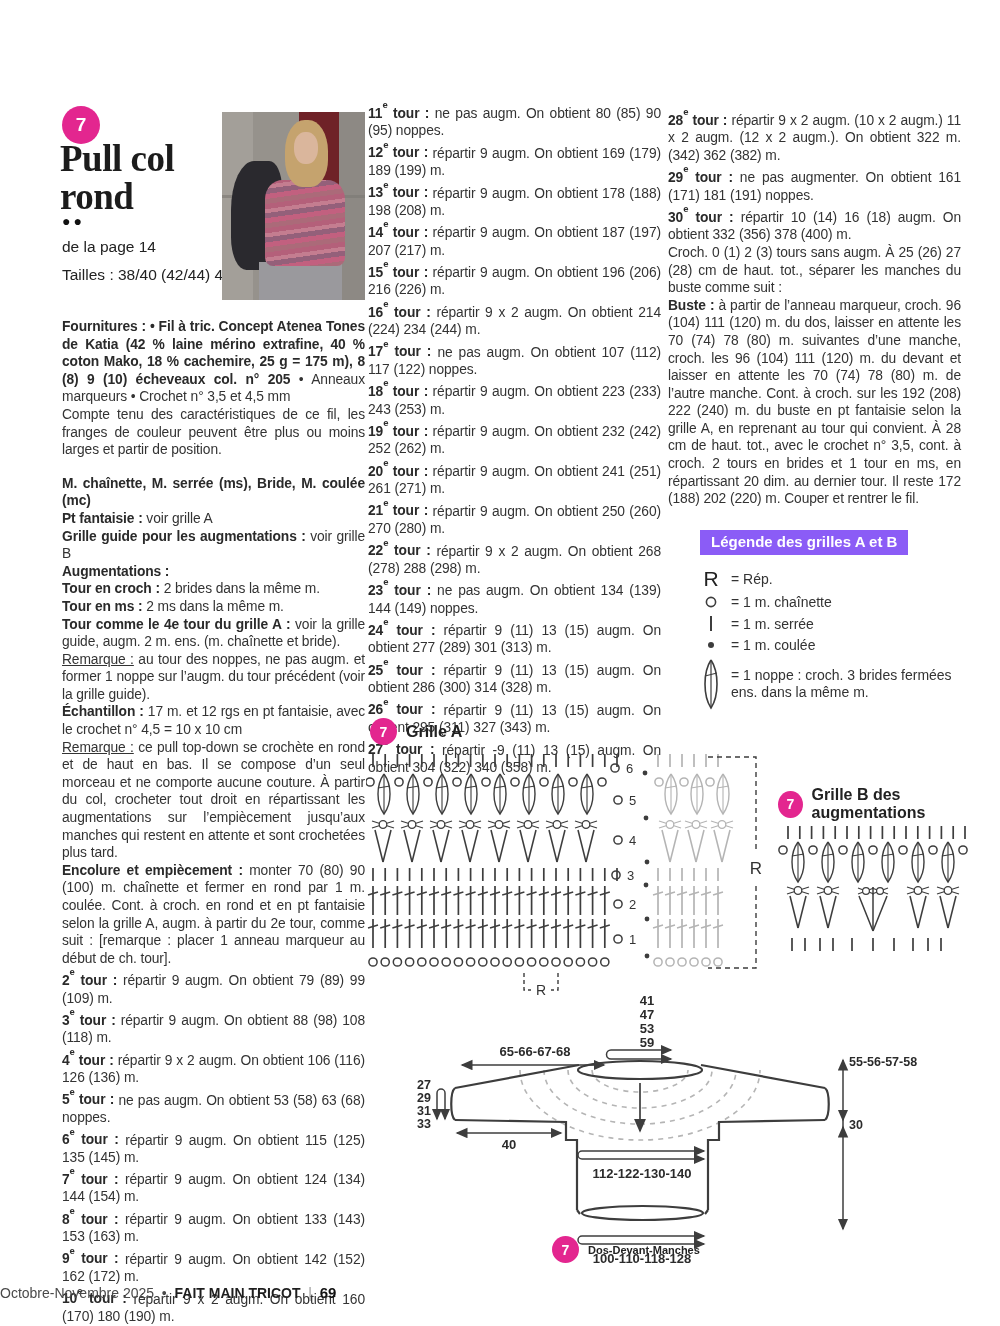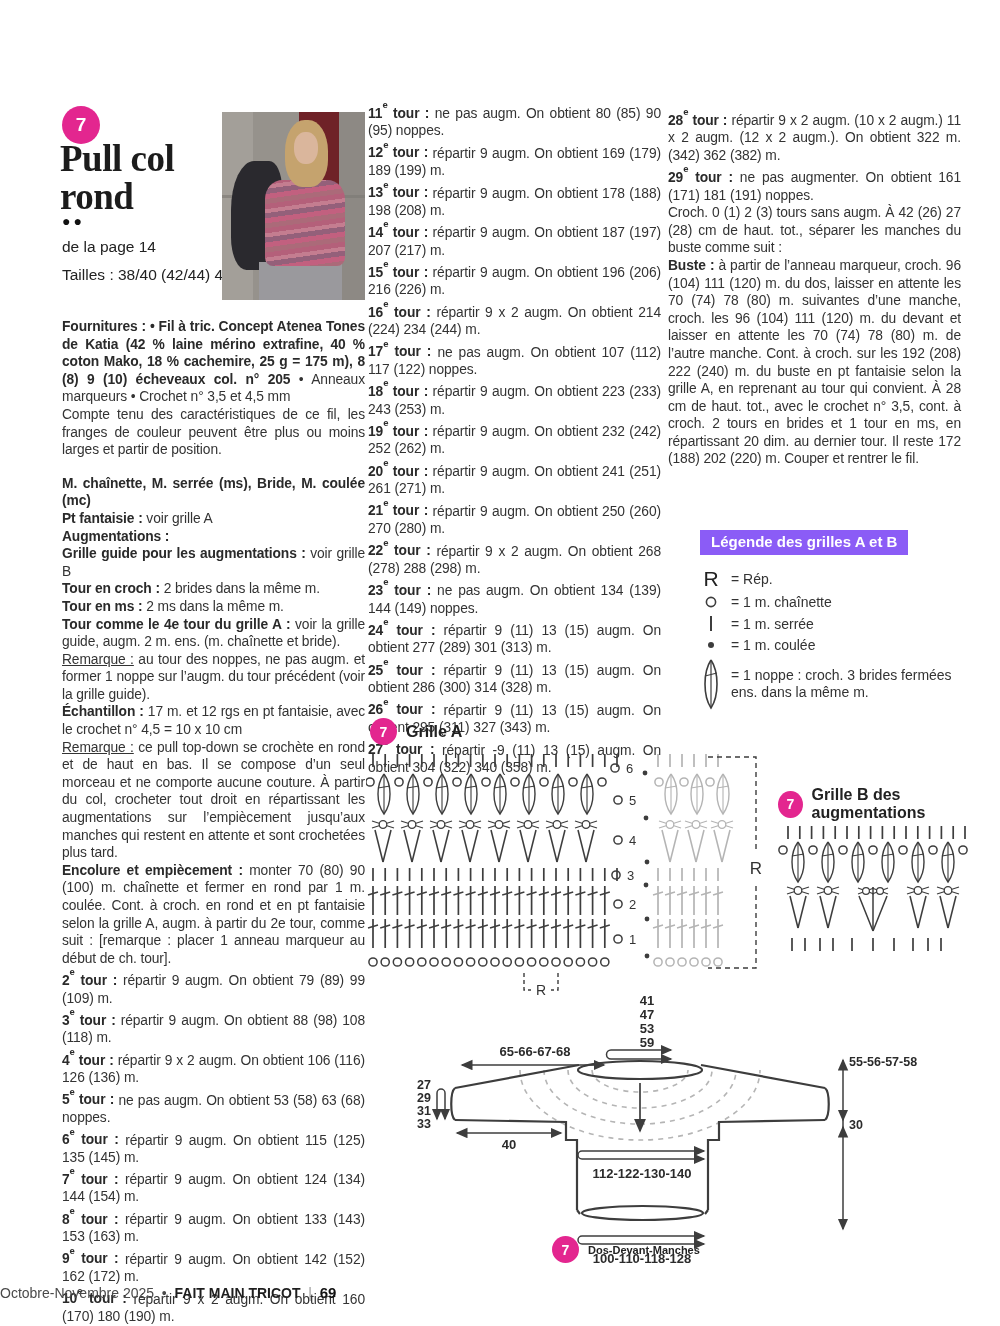--- a/index.html
+++ b/index.html
@@ -70,22 +70,22 @@
     <div class="ph-face"></div>
   </div>
 </div>
 
 <div class="col" style="left:62px;top:318px;width:303px">
   <p><b>Fournitures : • Fil à tric. Concept Atenea Tones de Katia (42 % laine mérino extrafine, 40 % coton Mako, 18 % cachemire, 25 g = 175 m), 8 (8) 9 (10) écheveaux col. n° 205 </b><span>• Anneaux marqueurs • Crochet n° 3,5 et 4,5 mm</span></p>
   <p>Compte tenu des caractéristiques de ce fil, les franges de couleur peuvent être plus ou moins larges et partir de position.</p>
   <div style="height:16px"></div>
   <p><span class="u"></span><b>M. chaînette, M. serrée (ms), Bride, M. coulée (mc)</b><span></span></p>
     <p><span class="u"></span><b>Pt fantaisie :</b><span> voir grille A</span></p>
+    <p><span class="u"></span><b>Grille guide pour les augmentations :</b><span> voir grille B</span></p>
     <p><span class="u"></span><b>Augmentations :</b><span></span></p>
-    <p><span class="u"></span><b>Grille guide pour les augmentations :</b><span> voir grille B</span></p>
     <p><span class="u"></span><b>Tour en croch :</b><span> 2 brides dans la même m.</span></p>
     <p><span class="u"></span><b>Tour en ms :</b><span> 2 ms dans la même m.</span></p>
     <p><span class="u"></span><b>Tour comme le 4e tour du grille A :</b><span> voir la grille guide, augm. 2 m. ens. (m. chaînette et bride).</span></p>
     <p><span class="u">Remarque :</span><b></b><span> au tour des noppes, ne pas augm. et former 1 noppe sur l’augm. du tour précédent (voir la grille guide).</span></p>
     <p><span class="u"></span><b>Échantillon :</b><span> 17 m. et 12 rgs en pt fantaisie, avec le crochet n° 4,5 = 10 x 10 cm</span></p>
     <p><span class="u">Remarque :</span><b></b><span> ce pull top-down se crochète en rond et de haut en bas. Il se compose d’un seul morceau et ne comporte aucune couture. À partir du col, crocheter tout droit en répartissant les augmentations sur l’empiècement jusqu’aux manches qui restent en attente et sont crochetées plus tard.</span></p>
     <p><span class="u"></span><b>Encolure et empiècement :</b><span> monter 70 (80) 90 (100) m. chaînette et fermer en rond par 1 m. coulée. Cont. à croch. en rond et en pt fantaisie selon la grille A, augm. à partir du 2e tour, comme suit : [remarque : placer 1 anneau marqueur au début de ch. tour].</span></p>
   <p><b><span>2</span><sup>e</sup><span> tour :</span></b><span> répartir 9 augm. On obtient 79 (89) 99 (109) m.</span></p>
     <p><b><span>3</span><sup>e</sup><span> tour :</span></b><span> répartir 9 augm. On obtient 88 (98) 108 (118) m.</span></p>
     <p><b><span>4</span><sup>e</sup><span> tour :</span></b><span> répartir 9 x 2 augm. On obtient 106 (116) 126 (136) m.</span></p>
@@ -113,21 +113,22 @@
     <p><b><span>23</span><sup>e</sup><span> tour :</span></b><span> ne pas augm. On obtient 134 (139) 144 (149) noppes.</span></p>
     <p><b><span>24</span><sup>e</sup><span> tour :</span></b><span> répartir 9 (11) 13 (15) augm. On obtient 277 (289) 301 (313) m.</span></p>
     <p><b><span>25</span><sup>e</sup><span> tour :</span></b><span> répartir 9 (11) 13 (15) augm. On obtient 286 (300) 314 (328) m.</span></p>
     <p><b><span>26</span><sup>e</sup><span> tour :</span></b><span> répartir 9 (11) 13 (15) augm. On obtient 295 (311) 327 (343) m.</span></p>
     <p><b><span>27</span><sup>e</sup><span> tour :</span></b><span> répartir -9 (11) 13 (15) augm. On obtient 304 (322) 340 (358) m.</span></p>
 </div>
 
 <div class="col" style="left:668px;top:107px;width:293px">
   <p><b><span>28</span><sup>e</sup><span> tour :</span></b><span> répartir 9 x 2 augm. (10 x 2 augm.) 11 x 2 augm. (12 x 2 augm.). On obtient 322 m. (342) 362 (382) m.</span></p>
     <p><b><span>29</span><sup>e</sup><span> tour :</span></b><span> ne pas augmenter. On obtient 161 (171) 181 (191) noppes.</span></p>
-  <p>Croch. 0 (1) 2 (3) tours sans augm. À 42 (26) 27 (28) cm de haut. tot., séparer les manches du buste comme suit :</p>
+    <p><b><span>30</span><sup>e</sup><span> tour :</span></b><span> répartir 10 (14) 16 (18) augm. On obtient 332 (356) 378 (400) m.</span></p>
+  <p>Croch. 0 (1) 2 (3) tours sans augm. À 25 (26) 27 (28) cm de haut. tot., séparer les manches du buste comme suit :</p>
   <p><b>Buste :</b><span> à partir de l’anneau marqueur, croch. 96 (104) 111 (120) m. du dos, laisser en attente les 70 (74) 78 (80) m. suivantes d’une manche, croch. les 96 (104) 111 (120) m. du devant et laisser en attente les 70 (74) 78 (80) m. de l’autre manche. Cont. à croch. sur les 192 (208) 222 (240) m. du buste en pt fantaisie selon la grille A, en reprenant au tour qui convient. À 28 cm de haut. tot., avec le crochet n° 3,5, cont. à croch. 2 tours en brides et 1 tour en ms, en répartissant 20 dim. au dernier tour. Il reste 172 (188) 202 (220) m. Couper et rentrer le fil.</span></p>
 </div>
 
 <div class="legend" style="left:700px;top:530px">
   <div class="legend-title">Légende des grilles A et B</div>
   <div class="lrow">
     <span class="lsym lsymR">R</span>
     <span>= Rép.</span>
   </div>
   <div class="lrow">

